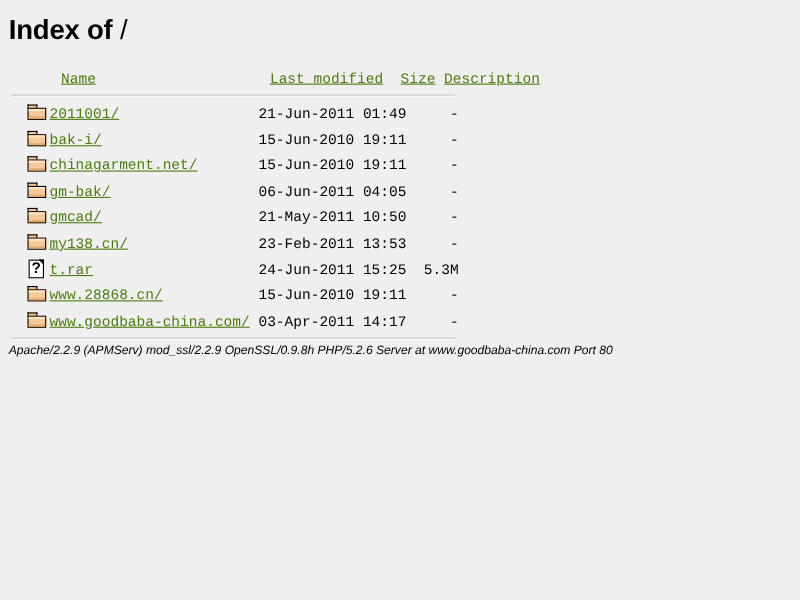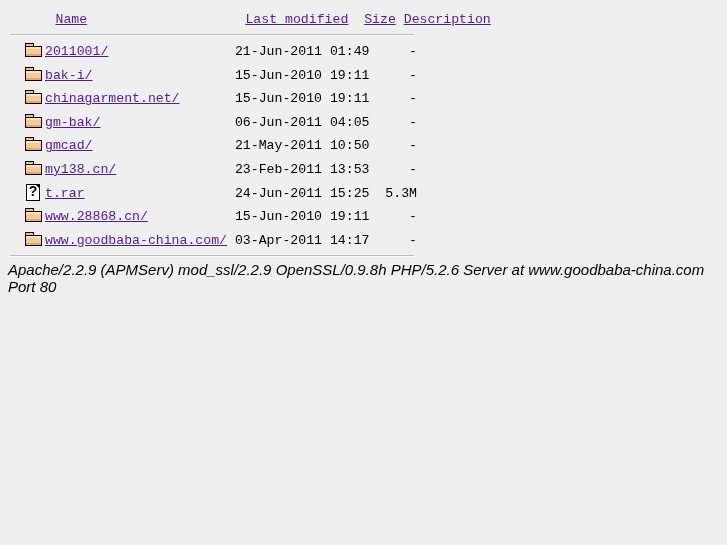--- a/index.html
+++ b/index.html
@@ -35,21 +35,21 @@
   pre.listing {
     font-family: "Liberation Mono", "DejaVu Sans Mono", monospace;
     font-size: 13.2px;
     line-height: 23.6px;
     margin: 0;
     padding: 0;
     white-space: pre;
     color: #000;
   }
   pre.listing a {
-    color: #4c1d95;
+    color: #4d7c0f;
     text-decoration: underline;
   }
   .hdr-row {
     display: block;
     height: 23px;
     white-space: pre;
   }
   hr.rule {
     border: none;
     border-top: 1px solid #bdbdbd;
@@ -138,29 +138,30 @@
     height: 17px;
     font-family: "Liberation Sans", sans-serif;
     font-size: 14px;
     font-weight: bold;
     line-height: 17px;
     text-align: center;
     color: #000;
   }
   address.signature {
     font-family: "Liberation Sans", sans-serif;
-    font-size: 15px;
+    font-size: 11px;
     margin: 2px 0 12px 0;
     padding: 0;
     color: #000;
   }
 </style>
 </head>
 <body>
 
 <div class="page">
 
+  <h1 class="index-title"><span>Index of </span><span class="path">/</span></h1>
 
   <pre class="listing"><span class="hdr-row">      <a href="#">Name</a>                    <a href="#">Last modified</a>  <a href="#">Size</a> <a href="#">Description</a></span><hr class="rule"><span id="rows-container"><span class="row"><span class="icon icon-dir"><span class="folder-back"></span><span class="folder-body"></span><span class="folder-lip"></span><span class="folder-shadow"></span></span><a href="#">2011001/</a>                <span>21-Jun-2011 01:49</span>     <span>-</span></span><span class="row"><span class="icon icon-dir"><span class="folder-back"></span><span class="folder-body"></span><span class="folder-lip"></span><span class="folder-shadow"></span></span><a href="#">bak-i/</a>                  <span>15-Jun-2010 19:11</span>     <span>-</span></span><span class="row"><span class="icon icon-dir"><span class="folder-back"></span><span class="folder-body"></span><span class="folder-lip"></span><span class="folder-shadow"></span></span><a href="#">chinagarment.net/</a>       <span>15-Jun-2010 19:11</span>     <span>-</span></span><span class="row"><span class="icon icon-dir"><span class="folder-back"></span><span class="folder-body"></span><span class="folder-lip"></span><span class="folder-shadow"></span></span><a href="#">gm-bak/</a>                 <span>06-Jun-2011 04:05</span>     <span>-</span></span><span class="row"><span class="icon icon-dir"><span class="folder-back"></span><span class="folder-body"></span><span class="folder-lip"></span><span class="folder-shadow"></span></span><a href="#">gmcad/</a>                  <span>21-May-2011 10:50</span>     <span>-</span></span><span class="row"><span class="icon icon-dir"><span class="folder-back"></span><span class="folder-body"></span><span class="folder-lip"></span><span class="folder-shadow"></span></span><a href="#">my138.cn/</a>               <span>23-Feb-2011 13:53</span>     <span>-</span></span><span class="row"><span class="icon icon-unknown"><span class="page-sheet"></span><span class="fold"></span><span class="qmark">?</span></span><a href="#">t.rar</a>                   <span>24-Jun-2011 15:25</span>  <span>5.3M</span></span><span class="row"><span class="icon icon-dir"><span class="folder-back"></span><span class="folder-body"></span><span class="folder-lip"></span><span class="folder-shadow"></span></span><a href="#">www.28868.cn/</a>           <span>15-Jun-2010 19:11</span>     <span>-</span></span><span class="row"><span class="icon icon-dir"><span class="folder-back"></span><span class="folder-body"></span><span class="folder-lip"></span><span class="folder-shadow"></span></span><a href="#">www.goodbaba-china.com/</a> <span>03-Apr-2011 14:17</span>     <span>-</span></span></span><hr class="rule"></pre>
 
   <address class="signature">Apache/2.2.9 (APMServ) mod_ssl/2.2.9 OpenSSL/0.9.8h PHP/5.2.6 Server at www.goodbaba-china.com Port 80</address>
 
 </div>
 
 </body></html>

